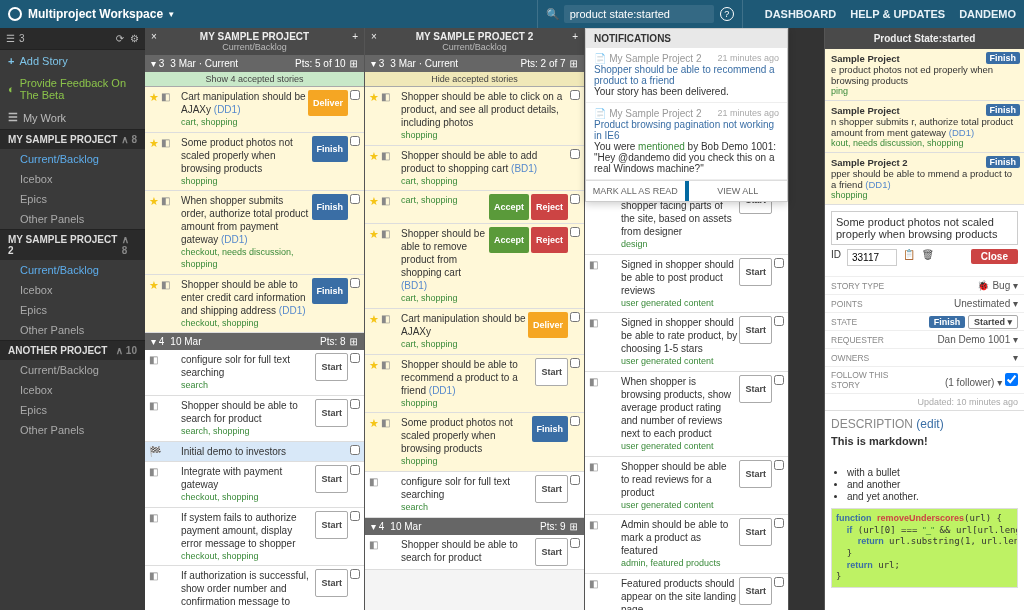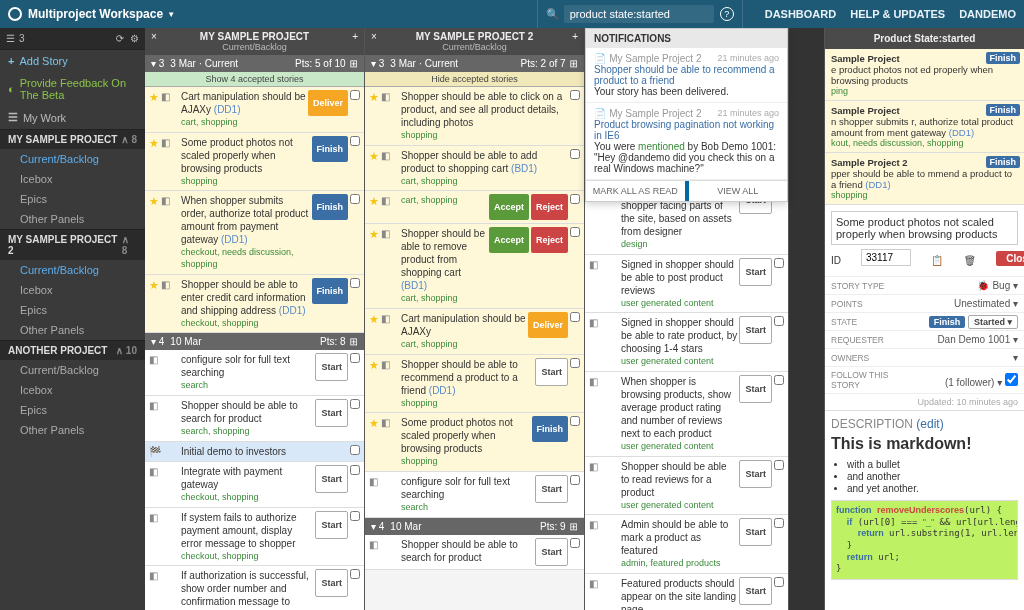--- a/index.html
+++ b/index.html
@@ -70,33 +70,33 @@
 .notif-ftr div{flex:1;text-align:center;padding:5px;font-size:9px;color:#666;cursor:pointer}
 .notif-ftr div:first-child{border-right:4px solid #0369a1}
 .detail{width:200px;flex-shrink:0;background:#fff;display:flex;flex-direction:column;border-left:1px solid #555}
 .d-hdr{background:#4a4a4a;color:#eee;text-align:center;padding:5px;font-size:10px;font-weight:600}
 .d-body{flex:1;overflow-y:auto;font-size:10px}
 .mini-story{background:#fff8d8;border-bottom:1px solid #ddd;padding:4px 6px;font-size:9.5px;position:relative}
 .mini-story .fin{position:absolute;right:4px;top:3px;background:#3a6ea5;color:#fff;padding:1px 4px;border-radius:2px;font-size:9px;font-weight:600}
 .mini-story .proj{font-weight:600;color:#333}
 .edit-box{padding:6px;background:#fff}
 .edit-title{border:1px solid #ccc;padding:4px;font-size:11px;margin-bottom:4px}
-.edit-id{display:flex;gap:20px;align-items:flex-end;margin-bottom:4px}
+.edit-id{display:flex;gap:6px;align-items:flex-start;margin-bottom:4px}
 .edit-id input{border:1px solid #ccc;padding:2px 4px;font-size:10px;width:50px}
 .edit-id .close{background:#c44;color:#fff;padding:2px 10px;border-radius:2px;font-size:10px;font-weight:600;margin-left:auto}
 .field-row{display:flex;border-top:1px solid #eee;padding:3px 6px;font-size:10px;align-items:center}
 .field-row .lbl{width:75px;color:#888;text-transform:uppercase;font-size:8.5px}
 .field-row .val{flex:1;text-align:right;color:#555}
 .field-row .pill{background:#3a6ea5;color:#fff;padding:1px 5px;border-radius:2px;font-size:9px;font-weight:600}
 .field-row .pill.w{background:#fff;color:#444;border:1px solid #aaa}
 .updated{text-align:right;padding:3px 6px;color:#aaa;font-size:9px;border-top:1px solid #eee}
 .desc-sec{padding:6px;border-top:1px solid #ddd}
 .desc-hdr{font-size:12px;color:#888;text-transform:uppercase;margin-bottom:4px}
 .desc-hdr .e{color:#3a6ea5;text-transform:none}
-.desc-body h4{font-size:16px;margin-bottom:6px}
+.desc-body h4{font-size:11px;margin-bottom:20px}
 .desc-body ul{padding-left:16px;margin-bottom:6px}
 .desc-body li{font-size:10px;margin-bottom:1px}
 .code{background:#bef264;border:1px solid #ddd;padding:4px;font-family:monospace;font-size:9px;white-space:pre;overflow-x:auto;line-height:1.3}
 .kw{color:#3a6ea5;font-weight:600}
 .fn{color:#c44;font-weight:600}
 .str{color:#3a8a3a}
 ::-webkit-scrollbar{width:6px;height:6px}
 ::-webkit-scrollbar-thumb{background:#888;border-radius:3px}
 </style>
 </head>
@@ -504,21 +504,21 @@
               <div class="tags"><span class="t">user generated content</span></div>
             </div>
             <button class="btn start">Start</button>
             <div class="cb"><input type="checkbox" style=""></div>
           </div>
           <div class="story  ">
             <div class="icons">
               <span class="type">◧</span>
             </div>
             <div class="content">
-              <div>Signed in shopper should be able to rate product, by choosing 1-4 stars</div>
+              <div>Signed in shopper should be able to rate product, by choosing 1-5 stars</div>
               <div class="tags"><span class="t">user generated content</span></div>
             </div>
             <button class="btn start">Start</button>
             <div class="cb"><input type="checkbox" style=""></div>
           </div>
           <div class="story  ">
             <div class="icons">
               <span class="type">◧</span>
             </div>
             <div class="content">

